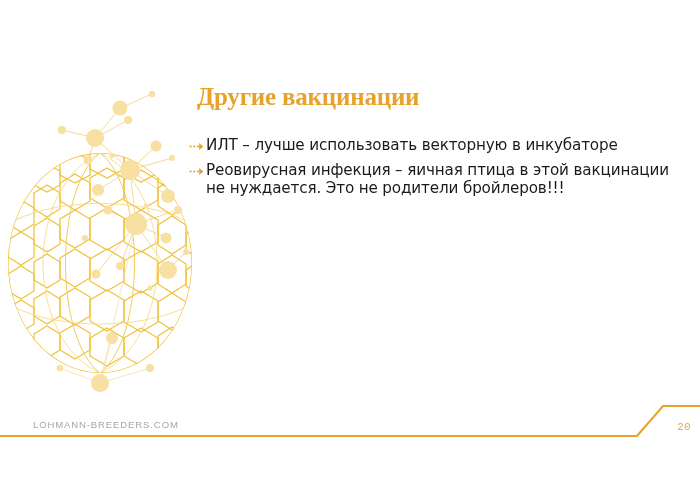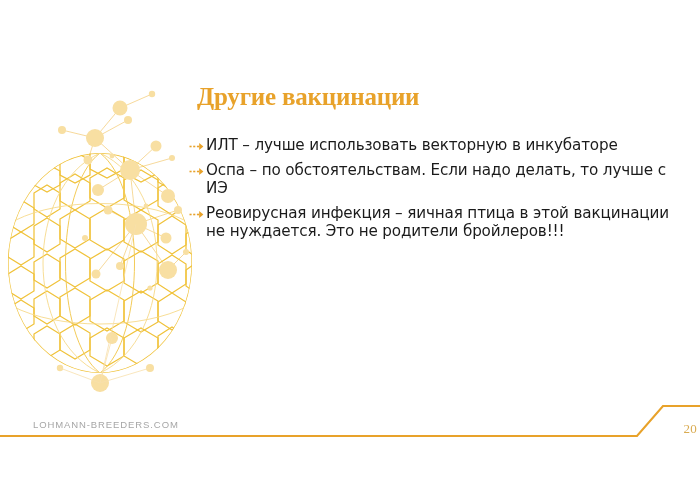--- a/index.html
+++ b/index.html
@@ -115,24 +115,24 @@
   }
   #footer-rule {
     position: absolute;
     left: 0;
     top: 398px;
     width: 700px;
     height: 50px;
   }
   #page-num {
     position: absolute;
-    right: 3px;
+    right: 9px;
     top: 421px;
-    font-family: Liberation Serif, serif;
-    font-size: 13px;
+    font-family: Liberation Mono, monospace;
+    font-size: 11px;
     color: #d9ab51;
     letter-spacing: 0.3px;
   }
 </style>
 </head>
 <body>
 
 <div id="slide">
 
   <svg id="graphic" viewBox="0 0 230 390" xmlns="http://www.w3.org/2000/svg">
@@ -278,33 +278,20 @@
             <path d="M4.2 4.5 L6.3 4.5"></path>
             <path d="M7.9 4.5 L10 4.5"></path>
           </g>
           <path d="M10.2 1.1 L14.4 4.5 L10.2 7.9 Z" fill="#E8A22A"></path>
         </svg>
       </span>
       <span class="bullet-text">ИЛТ – лучше использовать векторную в инкубаторе</span>
     </div>
 
 
-    <div class="bullet">
-      <span class="bullet-marker">
-        <svg width="15" height="9" viewBox="0 0 15 9" xmlns="http://www.w3.org/2000/svg">
-          <g stroke="#E8A22A" stroke-width="1.6" stroke-linecap="butt">
-            <path d="M0.5 4.5 L2.6 4.5"></path>
-            <path d="M4.2 4.5 L6.3 4.5"></path>
-            <path d="M7.9 4.5 L10 4.5"></path>
-          </g>
-          <path d="M10.2 1.1 L14.4 4.5 L10.2 7.9 Z" fill="#E8A22A"></path>
-        </svg>
-      </span>
-      <span class="bullet-text">Оспа – по обстоятельствам. Если надо делать, то лучше с ИЭ</span>
-    </div>
 
     <div class="bullet">
       <span class="bullet-marker">
         <svg width="15" height="9" viewBox="0 0 15 9" xmlns="http://www.w3.org/2000/svg">
           <g stroke="#E8A22A" stroke-width="1.6" stroke-linecap="butt">
             <path d="M0.5 4.5 L2.6 4.5"></path>
             <path d="M4.2 4.5 L6.3 4.5"></path>
             <path d="M7.9 4.5 L10 4.5"></path>
           </g>
           <path d="M10.2 1.1 L14.4 4.5 L10.2 7.9 Z" fill="#E8A22A"></path>

